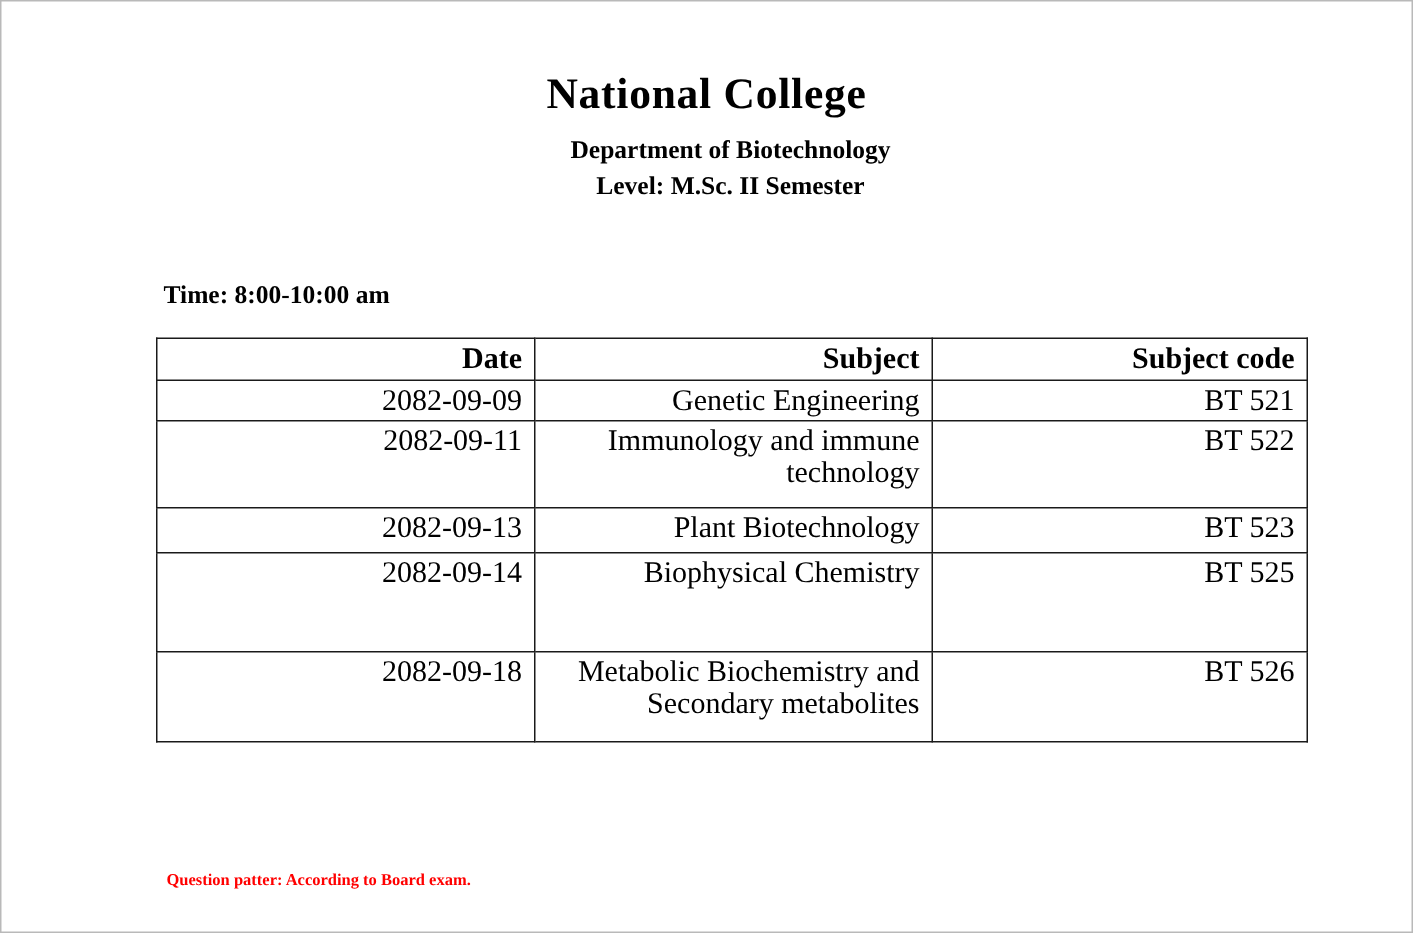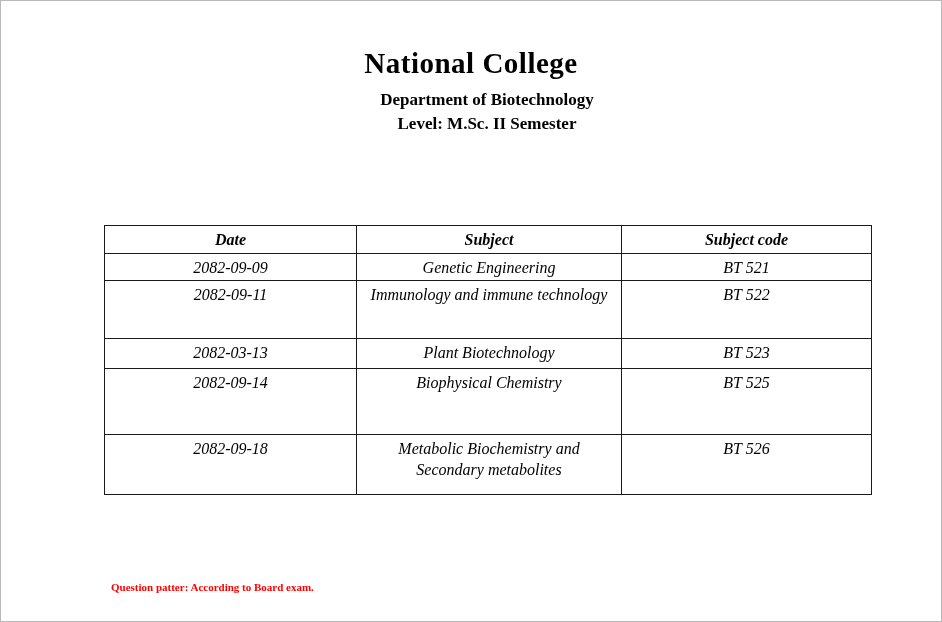--- a/index.html
+++ b/index.html
@@ -48,27 +48,26 @@
     position: absolute;
     top: 224px;
     left: 103px;
     border-collapse: collapse;
     table-layout: fixed;
     width: 767px;
   }
   table.schedule th,
   table.schedule td {
     border: 1.5px solid #1a1a1a;
-    font-size: 16px;
+    font-size: 20px;
     vertical-align: top;
-    text-align: center;
+    text-align: right;
     padding: 3px 8px 2px 8px;
     line-height: 21px;
     overflow: hidden;
-    font-style: italic;
   }
   table.schedule th { font-weight: bold; }
   table.schedule td { font-weight: normal; }
 
   col.c-date    { width: 252px; }
   col.c-subject { width: 265px; }
   col.c-code    { width: 250px; }
 
   thead tr          { height: 28px; }
   tbody tr:nth-child(1) { height: 26px; }
@@ -92,20 +91,21 @@
 <div class="page">
 
   <div class="header-block">
     <div class="college-title">National College</div>
     <div class="sub-block">
       <div class="sub-line">Department of Biotechnology</div>
       <div class="sub-line">Level: M.Sc. II Semester</div>
     </div>
   </div>
 
+  <div class="time-line">Time: 8:00-10:00 am</div>
 
   <table class="schedule">
     <colgroup>
       <col class="c-date">
       <col class="c-subject">
       <col class="c-code">
     </colgroup>
     <thead>
       <tr>
         <th>Date</th>
@@ -118,21 +118,21 @@
         <td>2082-09-09</td>
         <td>Genetic Engineering</td>
         <td>BT 521</td>
       </tr>
       <tr>
         <td>2082-09-11</td>
         <td>Immunology and immune technology</td>
         <td>BT 522</td>
       </tr>
       <tr>
-        <td>2082-03-13</td>
+        <td>2082-09-13</td>
         <td>Plant Biotechnology</td>
         <td>BT 523</td>
       </tr>
       <tr>
         <td>2082-09-14</td>
         <td>Biophysical Chemistry</td>
         <td>BT 525</td>
       </tr>
       <tr>
         <td>2082-09-18</td>

